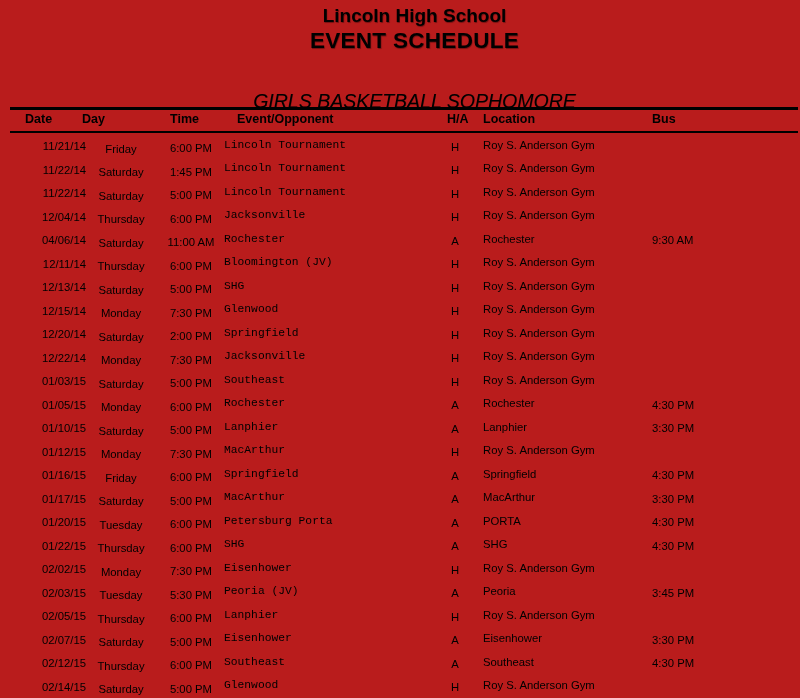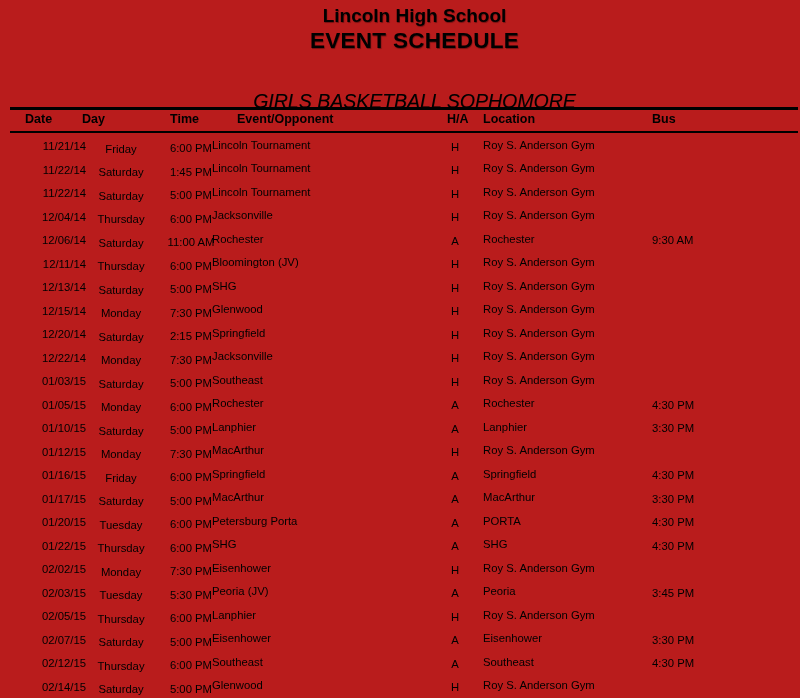--- a/index.html
+++ b/index.html
@@ -102,21 +102,21 @@
     font-size: 11.3px;
   }
   .trow span {
     position: absolute;
     line-height: 23.5px;
     white-space: nowrap;
   }
   .c-date     { left: 10px;  width: 76px; text-align: right; top: -1px; }
   .c-day      { left: 75px;  width: 92px; text-align: center; top: 1.5px; }
   .c-time     { left: 146px; width: 90px; text-align: center; top: 1px; }
-  .c-event    { left: 212px; top: -2.5px; }
+  .c-event    { left: 224px; top: -2.5px; font-family: Liberation Mono, monospace; }
   .c-ha       { left: 440px; width: 30px; text-align: center; top: -0.5px; }
   .c-location { left: 483px; top: -2.5px; }
   .c-bus      { left: 652px; top: -1px; }
 </style>
 </head>
 <body>
 
 <div class="page">
 
   <div class="title-line school-name">Lincoln High School</div>
@@ -167,21 +167,21 @@
       <div class="trow">
       <span class="c-date">12/04/14</span>
       <span class="c-day">Thursday</span>
       <span class="c-time">6:00 PM</span>
       <span class="c-event">Jacksonville</span>
       <span class="c-ha">H</span>
       <span class="c-location">Roy S. Anderson Gym</span>
       <span class="c-bus"></span>
     </div>
       <div class="trow">
-      <span class="c-date">12/06/14</span>
+      <span class="c-date">04/06/14</span>
       <span class="c-day">Saturday</span>
       <span class="c-time">11:00 AM</span>
       <span class="c-event">Rochester</span>
       <span class="c-ha">A</span>
       <span class="c-location">Rochester</span>
       <span class="c-bus">9:30 AM</span>
     </div>
       <div class="trow">
       <span class="c-date">12/11/14</span>
       <span class="c-day">Thursday</span>
@@ -205,21 +205,21 @@
       <span class="c-day">Monday</span>
       <span class="c-time">7:30 PM</span>
       <span class="c-event">Glenwood</span>
       <span class="c-ha">H</span>
       <span class="c-location">Roy S. Anderson Gym</span>
       <span class="c-bus"></span>
     </div>
       <div class="trow">
       <span class="c-date">12/20/14</span>
       <span class="c-day">Saturday</span>
-      <span class="c-time">2:15 PM</span>
+      <span class="c-time">2:00 PM</span>
       <span class="c-event">Springfield</span>
       <span class="c-ha">H</span>
       <span class="c-location">Roy S. Anderson Gym</span>
       <span class="c-bus"></span>
     </div>
       <div class="trow">
       <span class="c-date">12/22/14</span>
       <span class="c-day">Monday</span>
       <span class="c-time">7:30 PM</span>
       <span class="c-event">Jacksonville</span>

